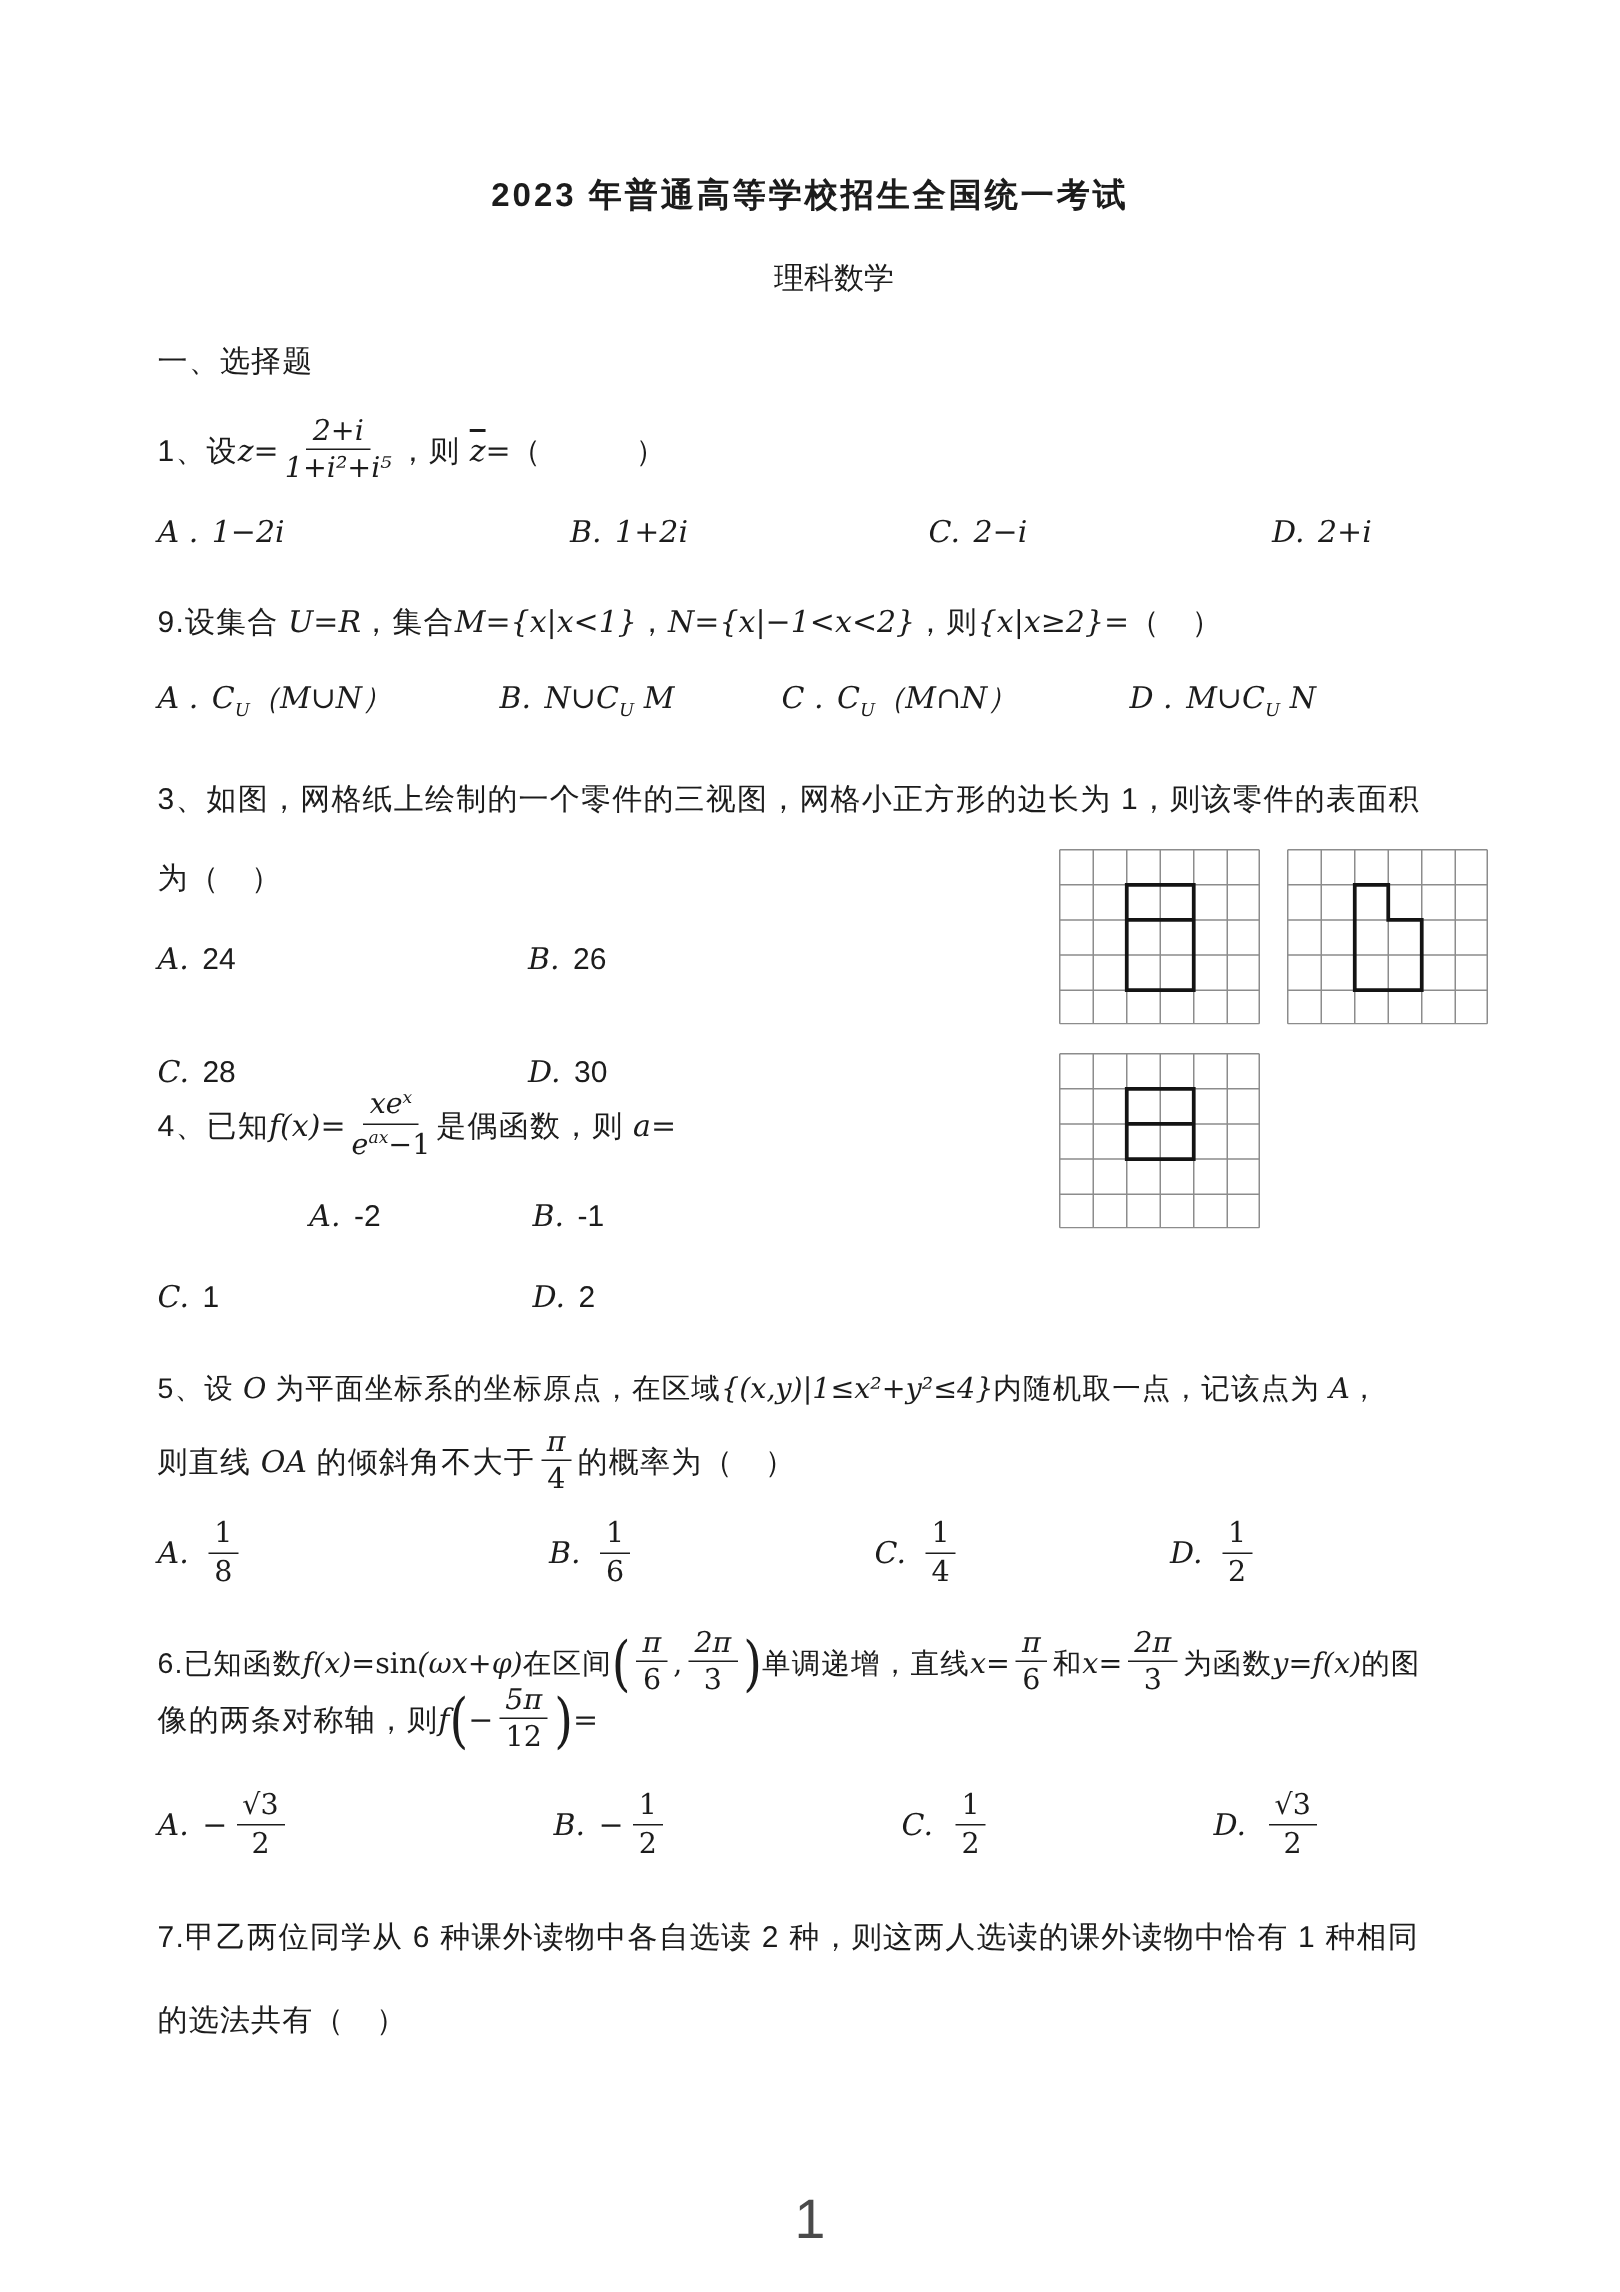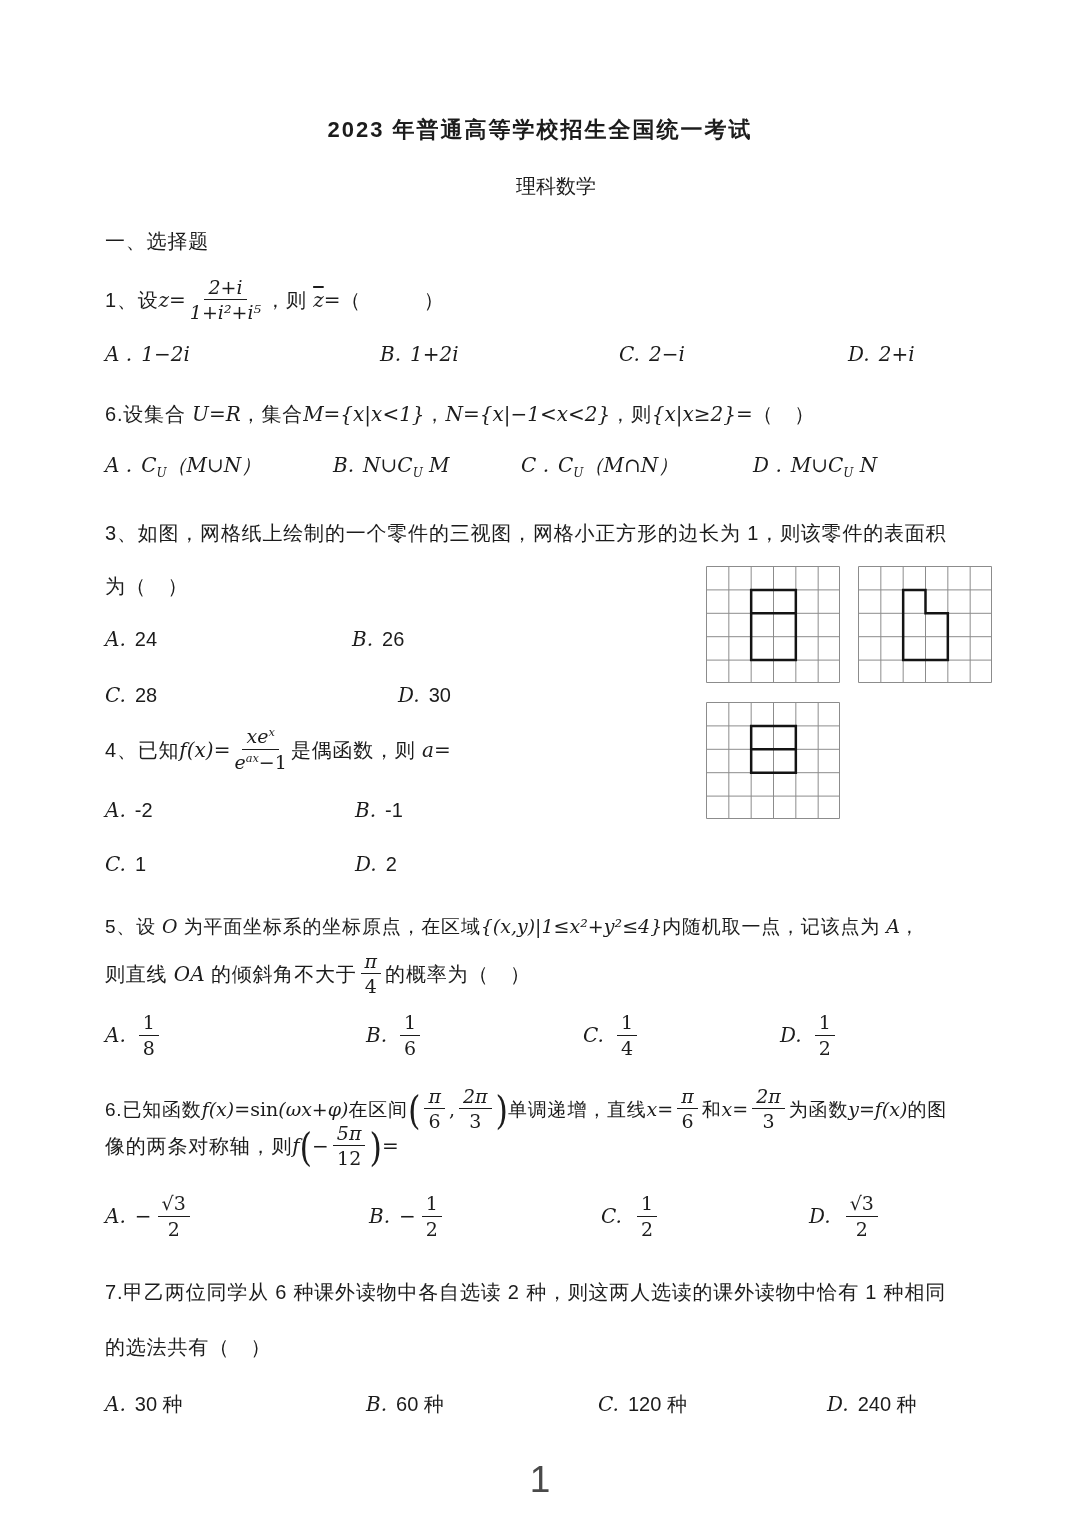--- a/index.html
+++ b/index.html
@@ -34,23 +34,23 @@
   #ltitle{top:109px;}
   #lsub{top:172px;margin-left:16px;}
   #lsec{top:226px;}
   #lq1{top:270px;}
   #o1{top:342px;grid-template-columns:275px 239px 229px auto;}
   #lq2{top:399px;}
   #o2{top:452px;grid-template-columns:228px 188px 232px auto;}
   #lq3a{top:518px;}
   #lq3b{top:571px;}
   #o3ab{top:627px;grid-template-columns:247px auto;}
-  #o3cd{top:683px;grid-template-columns:247px auto;gap:46px;}
+  #o3cd{top:702px;grid-template-columns:247px auto;}
   #lq4{top:717px;line-height:66px;}
-  #o4ab{top:798px;grid-template-columns:250px auto;}
+  #o4ab{top:798px;grid-template-columns:250px auto;text-align:center;}
   #o4cd{top:852px;grid-template-columns:250px auto;}
   #lq5a{top:911px;}
   #lq5b{top:947px;line-height:54px;}
   #o5{top:1009px;height:56px;grid-template-columns:261px 217px 197px auto;}
   #lq6a{top:1064px;line-height:58px;margin-top:16px;}
   #lq6b{top:1117px;line-height:58px;}
   #o6{top:1190px;height:56px;grid-template-columns:264px 232px 208px auto;}
   #lq7a{top:1277px;}
   #lq7b{top:1332px;}
   #o7{top:1391px;grid-template-columns:261px 232px 229px auto;}
@@ -75,21 +75,21 @@
         <span class="fd mi">1+i²+i⁵</span>
       </span><span>，则 </span><span class="mi ovl">z</span><span class="mr">=</span><span>（　　　）</span></div>
 
   <div class="opts" id="o1">
     <div class="opt"><span class="lbl">A .</span><span class="mi">1−2i</span></div>
     <div class="opt"><span class="lbl">B.</span><span class="mi">1+2i</span></div>
     <div class="opt"><span class="lbl">C.</span><span class="mi">2−i</span></div>
     <div class="opt"><span class="lbl">D.</span><span class="mi">2+i</span></div>
   </div>
 
-  <div class="line" id="lq2"><span>6.设集合 </span><span class="mi">U=R</span><span>，集合</span><span class="mi">M={x|x&lt;1}</span><span>，</span><span class="mi">N={x|−1&lt;x&lt;2}</span><span>，则</span><span class="mi">{x|x≥2}=</span><span>（　）</span></div>
+  <div class="line" id="lq2"><span>9.设集合 </span><span class="mi">U=R</span><span>，集合</span><span class="mi">M={x|x&lt;1}</span><span>，</span><span class="mi">N={x|−1&lt;x&lt;2}</span><span>，则</span><span class="mi">{x|x≥2}=</span><span>（　）</span></div>
 
   <div class="opts" id="o2">
     <div class="opt"><span class="lbl">A .</span><span class="mi"><span>C</span><sub>U</sub><span>（M∪N）</span></span></div>
     <div class="opt"><span class="lbl">B.</span><span class="mi"><span>N∪C</span><sub>U</sub><span> M</span></span></div>
     <div class="opt"><span class="lbl">C .</span><span class="mi"><span>C</span><sub>U</sub><span>（M∩N）</span></span></div>
     <div class="opt"><span class="lbl">D .</span><span class="mi"><span>M∪C</span><sub>U</sub><span> N</span></span></div>
   </div>
 
   <div class="line" id="lq3a">3、如图，网格纸上绘制的一个零件的三视图，网格小正方形的边长为 1，则该零件的表面积</div>
   <div class="line" id="lq3b">为（　）</div>
@@ -187,22 +187,16 @@
           <span class="fd">2</span>
         </span></div>
     <div class="opt"><span class="lbl">D.</span><span class="neg"></span><span class="frac">
           <span class="fn"><span>√</span><span class="ol">3</span></span>
           <span class="fd">2</span>
         </span></div>
   </div>
 
   <div class="line" id="lq7a">7.甲乙两位同学从 6 种课外读物中各自选读 2 种，则这两人选读的课外读物中恰有 1 种相同</div>
   <div class="line" id="lq7b">的选法共有（　）</div>
-  <div class="opts" id="o7">
-    <div class="opt"><span class="lbl">A.</span><span>30 种</span></div>
-    <div class="opt"><span class="lbl">B.</span><span>60 种</span></div>
-    <div class="opt"><span class="lbl">C.</span><span>120 种</span></div>
-    <div class="opt"><span class="lbl">D.</span><span>240 种</span></div>
-  </div>
 
   <div class="line center pageno" id="lpage">1</div>
 
 </div>
 
 </body></html>

